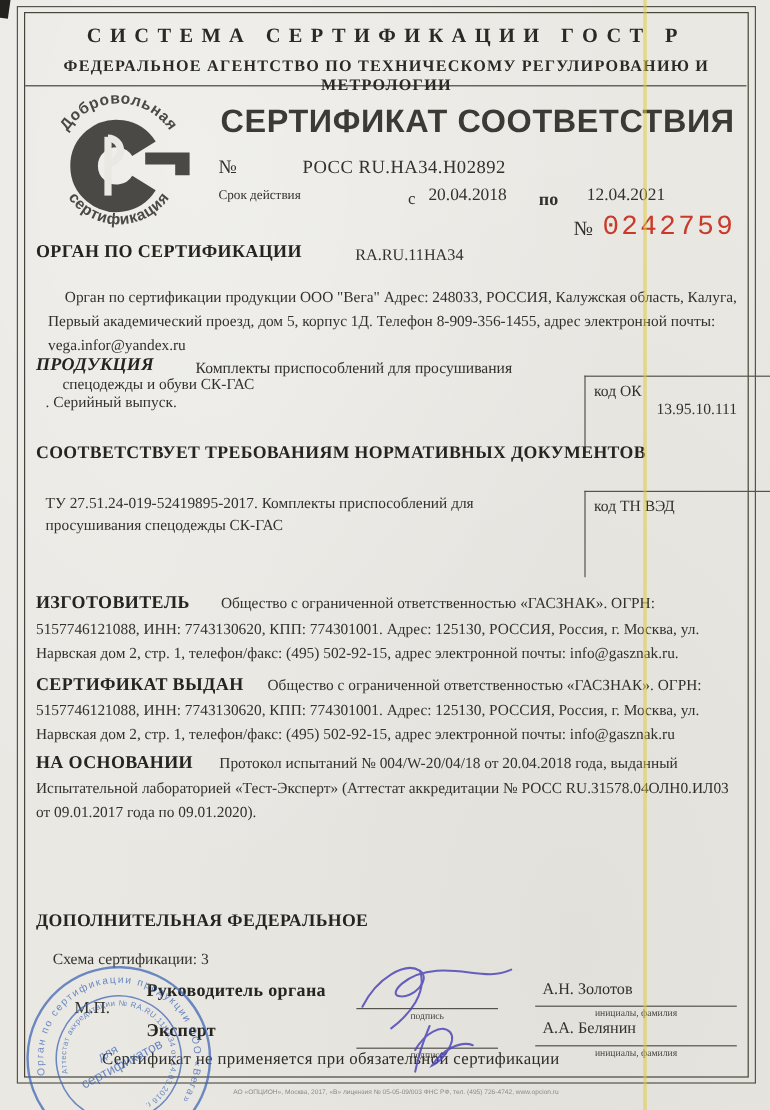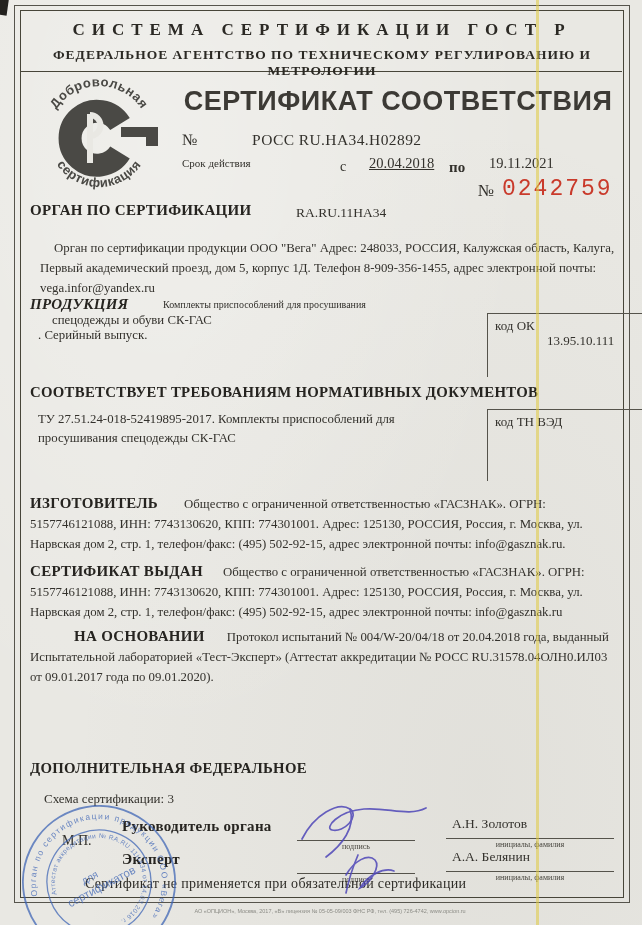--- a/index.html
+++ b/index.html
@@ -24,55 +24,55 @@
   .hdr1{left:22px;top:20px;width:600px;text-align:center;font-weight:bold;font-size:17px;letter-spacing:7px;color:#2b2924;}
   .hdr2{left:22px;top:47px;width:600px;text-align:center;font-weight:bold;font-size:13.5px;letter-spacing:1px;color:#2b2924;}
 
   
   .logo{left:34px;top:74px;overflow:visible;}
   .title{left:170px;top:86px;width:456px;text-align:center;font-family:Liberation Sans, sans-serif;font-weight:700;font-size:27px;letter-spacing:.5px;color:#3c3a35;}
   .no-sign1{left:182px;top:131px;font-size:16px;}
   .reg-number{left:252px;top:131px;font-size:15.5px;letter-spacing:.4px;}
   .validity-label{left:182px;top:157px;font-size:11px;font-weight:normal;text-align:center;}
   .from-prep{left:340px;top:159px;font-size:14px;}
-  .date-from{left:369px;top:155px;font-size:14.5px;text-decoration:underline;}
+  .date-from{left:357px;top:155px;font-size:14.5px;}
   .to-prep{left:449px;top:159px;font-size:15px;font-weight:bold;}
   .date-to{left:489px;top:155px;font-size:14.5px;}
   .form-no-sign{left:478px;top:181px;font-size:17px;}
   .form-number{left:502px;top:176px;font-family:"Liberation Mono",monospace;font-size:23px;letter-spacing:2px;color:#c93a2b;}
 
   
   .sec-label{font-weight:bold;font-size:15px;letter-spacing:.3px;color:#262420;}
   .body-label{left:30px;top:202px;}
   .body-code{left:296px;top:205px;font-size:13.5px;}
   .body-text{left:40px;top:239px;width:578px;font-size:12.8px;line-height:1.55;text-indent:14px;}
 
   .product-label{left:30px;top:296px;font-style:italic;}
-  .product-line1{left:163px;top:299px;font-size:10px;}
+  .product-line1{left:163px;top:299px;font-size:13px;}
   .product-line2{left:52px;top:313px;font-size:12.8px;}
   .product-line3{left:38px;top:328px;font-size:12.8px;}
 
   .code-box{width:136px;border-top:1.2px solid #55534b;border-left:1.2px solid #55534b;font-size:13px;padding-left:47px;}
   .ok-box{left:487px;top:313px;height:63px;}
   .ok-label{position:absolute;left:7px;top:4px;}
   .ok-code{position:absolute;left:59px;top:19px;}
   .tnved-box{left:487px;top:409px;height:71px;}
   .tnved-label{position:absolute;left:7px;top:4px;}
 
-  .conf-label{left:30px;top:384px;font-size:14.8px;}
+  .conf-label{left:30px;top:370px;font-size:14.8px;}
   .conf-text{left:38px;top:410px;width:430px;font-size:12.8px;line-height:1.5;}
 
   .para{font-size:12.8px;line-height:1.55;}
   .para .inl-label{font-weight:bold;font-size:15px;letter-spacing:.3px;color:#262420;}
   .manu-para{left:30px;top:492px;width:586px;}
   .manu-para .inl-label{margin-right:26px;}
   .issued-para{left:30px;top:560px;width:586px;}
   .issued-para .inl-label{margin-right:20px;}
   .basis-para{left:30px;top:625px;width:586px;}
-  .basis-para .inl-label{margin-right:22px;margin-left:44px;}
+  .basis-para .inl-label{margin-right:22px;}
 
   .add-label{left:30px;top:760px;font-size:14.8px;}
   .scheme-text{left:44px;top:791px;font-size:13px;}
 
   
   .mp{left:62px;top:833px;font-size:14px;z-index:4;}
   .head-label{left:122px;top:818px;}
   .expert-label{left:122px;top:851px;}
   .sig-line{border-bottom:1px solid #55534b;height:0;}
   .sig-line1{left:297px;top:840px;width:118px;}
@@ -126,41 +126,41 @@
 
   <div class="abs title">СЕРТИФИКАТ СООТВЕТСТВИЯ</div>
 
   <span class="abs no-sign1">№</span>
   <span class="abs reg-number">РОСС RU.НА34.Н02892</span>
 
   <span class="abs validity-label">Срок действия</span>
   <span class="abs from-prep">с</span>
   <span class="abs date-from">20.04.2018</span>
   <span class="abs to-prep">по</span>
-  <span class="abs date-to">19.11.2021</span>
+  <span class="abs date-to">12.04.2021</span>
 
   <span class="abs form-no-sign">№</span>
   <span class="abs form-number">0242759</span>
 
   <span class="abs sec-label body-label">ОРГАН ПО СЕРТИФИКАЦИИ</span>
   <span class="abs body-code">RA.RU.11НА34</span>
   <div class="abs body-text">Орган по сертификации продукции ООО "Вега" Адрес: 248033, РОССИЯ, Калужская область, Калуга, Первый академический проезд, дом 5, корпус 1Д. Телефон 8-909-356-1455, адрес электронной почты: vega.infor@yandex.ru</div>
 
   <span class="abs sec-label product-label">ПРОДУКЦИЯ</span>
   <div class="abs product-line1">Комплекты приспособлений для просушивания</div>
   <div class="abs product-line2">спецодежды и обуви СК-ГАС</div>
   <div class="abs product-line3">. Серийный выпуск.</div>
 
   <div class="abs code-box ok-box">
     <span class="ok-label">код ОК</span>
     <span class="ok-code">13.95.10.111</span>
   </div>
 
   <span class="abs sec-label conf-label">СООТВЕТСТВУЕТ ТРЕБОВАНИЯМ НОРМАТИВНЫХ ДОКУМЕНТОВ</span>
-  <div class="abs conf-text">ТУ 27.51.24-018-52419895-2017. Комплекты приспособлений для просушивания спецодежды СК-ГАС</div>
+  <div class="abs conf-text">ТУ 27.51.24-019-52419895-2017. Комплекты приспособлений для просушивания спецодежды СК-ГАС</div>
 
   <div class="abs code-box tnved-box">
     <span class="tnved-label">код ТН ВЭД</span>
   </div>
 
   <div class="abs para manu-para"><span class="inl-label">ИЗГОТОВИТЕЛЬ</span><span>Общество с ограниченной ответственностью «ГАСЗНАК». ОГРН: 5157746121088, ИНН: 7743130620, КПП: 774301001. Адрес: 125130, РОССИЯ, Россия, г. Москва, ул. Нарвская дом 2, стр. 1, телефон/факс: (495) 502-92-15, адрес электронной почты: info@gasznak.ru.</span></div>
 
   <div class="abs para issued-para"><span class="inl-label">СЕРТИФИКАТ ВЫДАН</span><span>Общество с ограниченной ответственностью «ГАСЗНАК». ОГРН: 5157746121088, ИНН: 7743130620, КПП: 774301001. Адрес: 125130, РОССИЯ, Россия, г. Москва, ул. Нарвская дом 2, стр. 1, телефон/факс: (495) 502-92-15, адрес электронной почты: info@gasznak.ru</span></div>
 
   <div class="abs para basis-para"><span class="inl-label">НА ОСНОВАНИИ</span><span>Протокол испытаний № 004/W-20/04/18 от 20.04.2018 года, выданный Испытательной лабораторией «Тест-Эксперт» (Аттестат аккредитации № РОСС RU.31578.04ОЛН0.ИЛ03 от 09.01.2017 года по 09.01.2020).</span></div>

